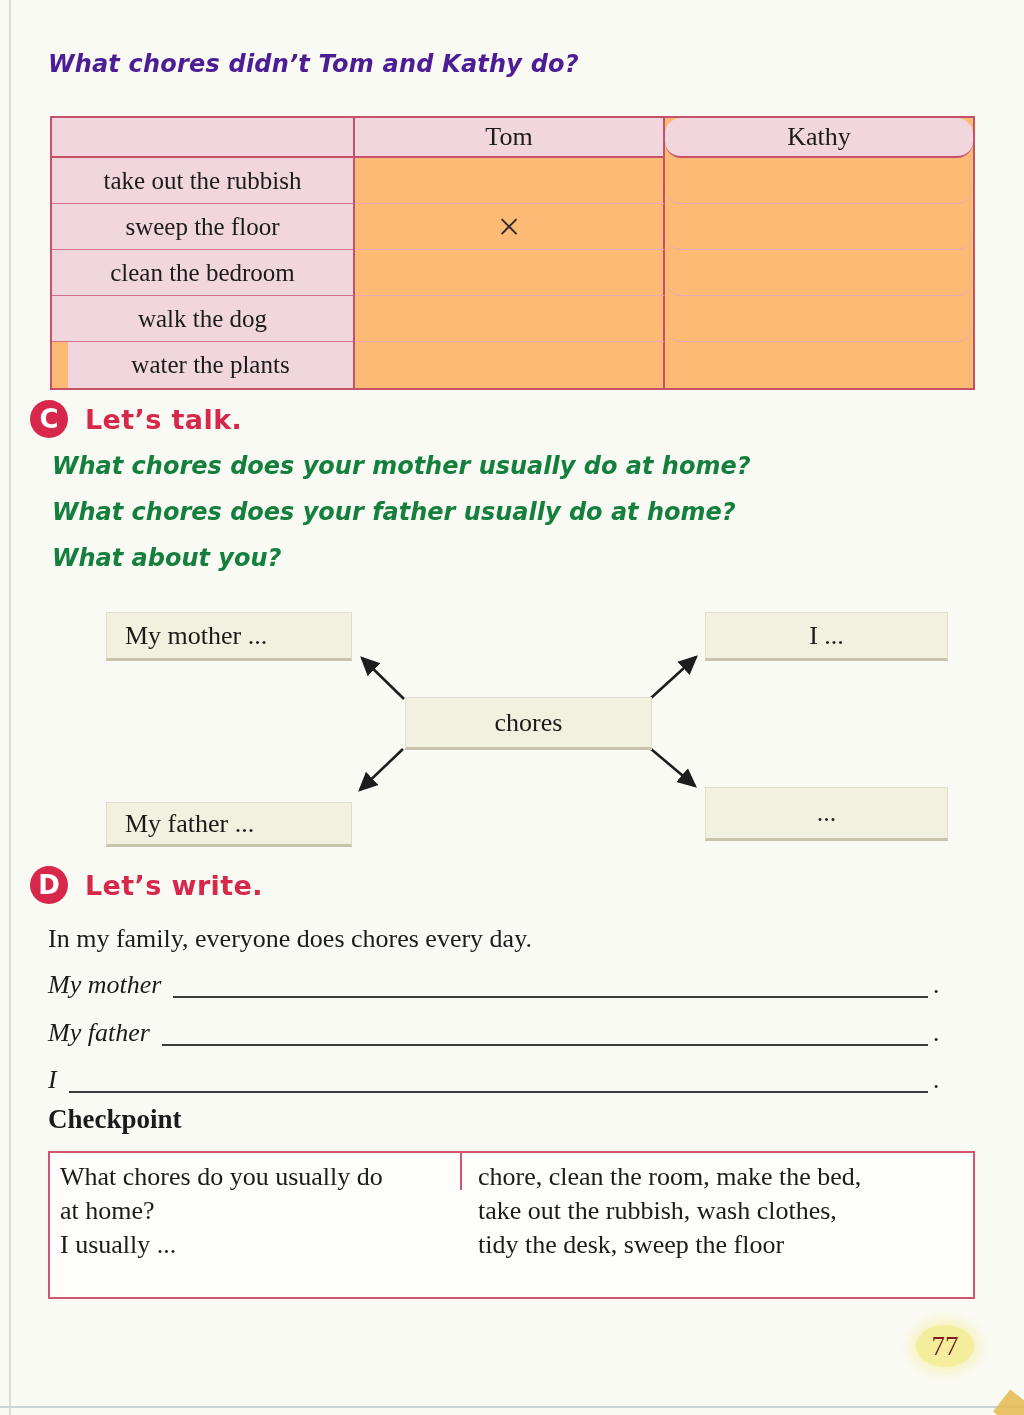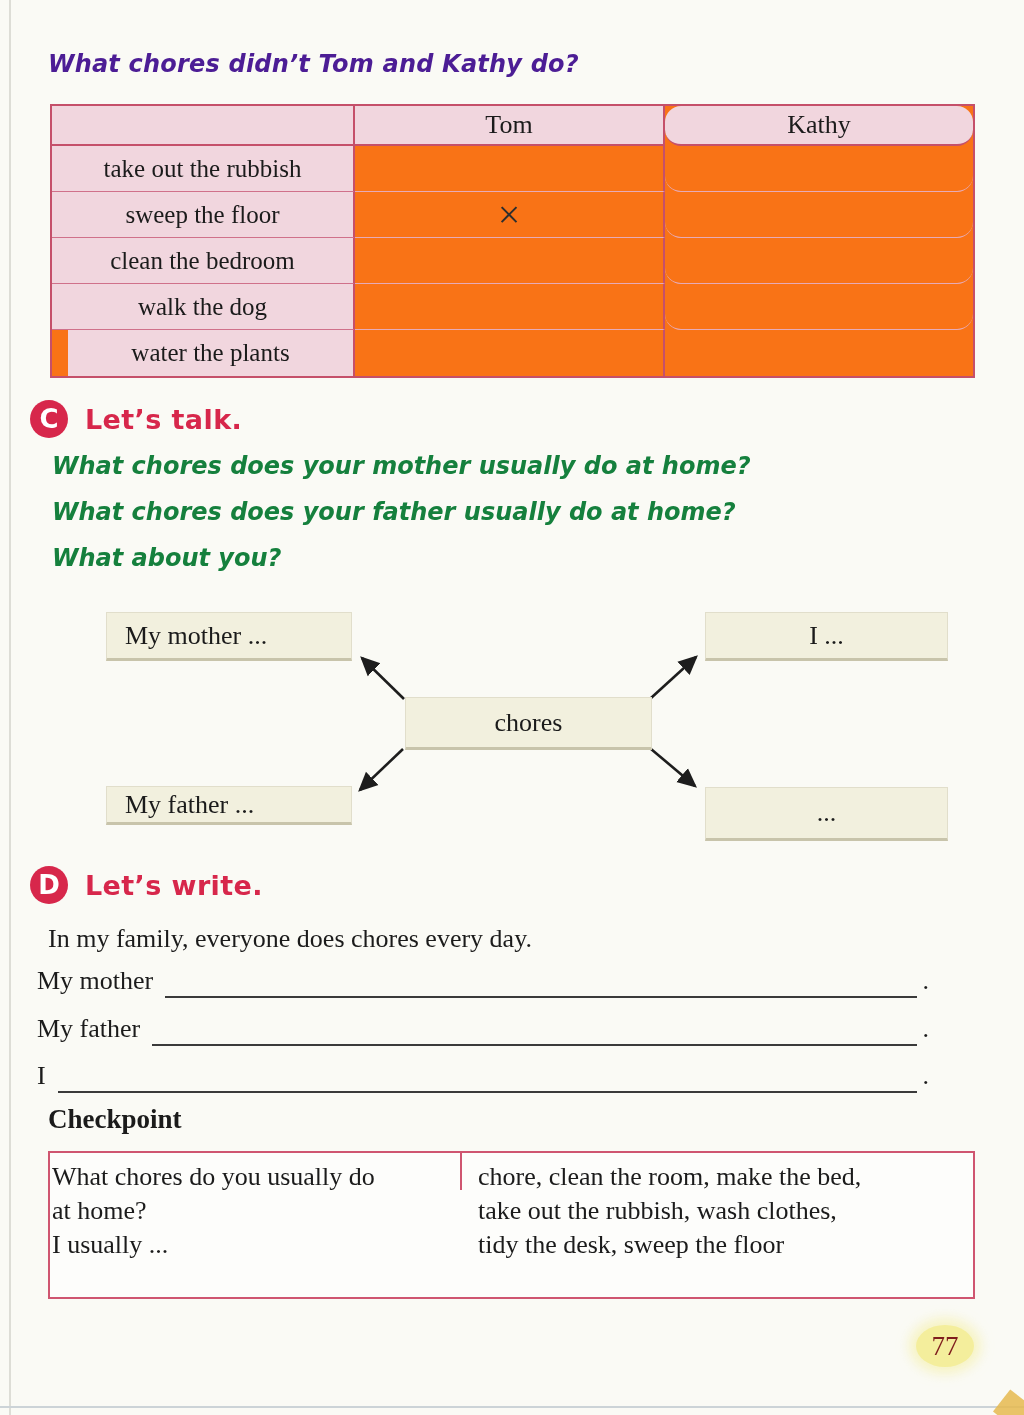--- a/index.html
+++ b/index.html
@@ -15,22 +15,22 @@
 
   
   .intro-q {
     position:absolute; left:48px; top:50px;
     font-family:"DejaVu Sans", sans-serif; font-weight:bold; font-style:italic;
     font-size:24px; letter-spacing:.2px; color:#4c1d95;
   }
 
   
   .task-table {
-    position:absolute; left:50px; top:104px; width:925px; height:274px;
-    box-sizing:border-box; border:2px solid #c5506a; background:#f97316;
+    position:absolute; left:50px; top:116px; width:925px; height:274px;
+    box-sizing:border-box; border:2px solid #c5506a; background:#fdba74;
     display:flex; flex-direction:column;
   }
   .t-row { display:grid; grid-template-columns:303px 310px 308px; flex:1; min-height:0; }
   .t-row.hd { flex:0 0 40px; }
   .t-cell { display:flex; align-items:center; justify-content:center; box-sizing:border-box; }
   .hd .t-cell { background:#f1d6de; border-bottom:2px solid #c5506a; font-size:26px; }
   .c-label { background:#f1d6de; border-right:2px solid #c5506a; border-bottom:1px solid #d0718a; font-size:25px; }
   .c-tom   { border-right:2px solid #c5506a; border-bottom:1px solid #e6abb8; }
   .c-kathy { border-bottom:1px solid #e6abb8;border-radius:16px; }
   .hd .c-label { border-bottom:2px solid #c5506a; }
@@ -60,47 +60,47 @@
   .node {
     position:absolute; box-sizing:border-box; background:#f2f0de;
     border:1px solid #e1decb; border-bottom:3px solid #c8c4ab;
     font-size:26px; display:flex; align-items:center;
   }
   .node.center-text { justify-content:center; }
   .node.left-text { padding-left:18px; }
   .n-mother { left:106px; top:14px;  width:246px; height:49px; }
   .n-i      { left:705px; top:14px;  width:243px; height:49px; }
   .n-chores { left:405px; top:99px;  width:247px; height:53px; }
-  .n-father { left:106px; top:188px; width:246px; height:39px; }
+  .n-father { left:106px; top:204px; width:246px; height:45px; }
   .n-other  { left:705px; top:189px; width:243px; height:54px; }
   .arrows { position:absolute; left:0; top:0; width:1024px; height:262px; }
 
   
   .write-intro { position:absolute; left:48px; top:924px; font-size:26px; }
-  .write-line  { position:absolute; left:37px; width:892px; display:flex; align-items:flex-start; font-size:26px; }
+  .write-line  { position:absolute; left:48px; width:892px; display:flex; align-items:center; font-size:26px;font-style:italic; }
   .wl-1 { top:966px;  height:38px; }
   .wl-2 { top:1014px; height:38px; }
   .wl-3 { top:1061px; height:38px; }
   .wl-fill { flex:1; height:0; border-bottom:2px solid #3a3a3a; margin:0 6px 6px 12px; align-self:flex-end; }
 
   .checkpoint-title { position:absolute; left:48px; top:1104px; font-size:27px; font-weight:bold; }
 
   
   .cp-table {
     position:absolute; left:48px; top:1151px; width:927px; height:148px;
     box-sizing:border-box; border:2px solid #cf5570; background:#fdfdfb;
     display:grid; grid-template-columns:412px 1fr; grid-template-rows:37px 1fr;
   }
   .cp-h {
     background:#f1d6de; border-bottom:2px solid #6e6e6e; font-size:26px;
     display:flex; align-items:center; justify-content:center; box-sizing:border-box;
   }
   .cp-h.first, .cp-b.first { border-right:2px solid #cf5570; }
   .cp-b { box-sizing:border-box; padding:7px 10px 0 10px; font-size:26px; line-height:34px; }
-  .cp-b.first { padding-left:2px; }
+  .cp-b.first { padding-left:10px; }
   .cp-b.second { padding-left:16px; }
 
   .page-badge {
     position:absolute; left:916px; top:1325px; width:58px; height:42px;
     background:#f4ee9c; border-radius:50%;
     box-shadow:0 0 12px 7px rgba(244,238,156,.55);
     display:flex; align-items:center; justify-content:center;
     font-size:27px; color:#7f1d1d;
   }
 </style>

